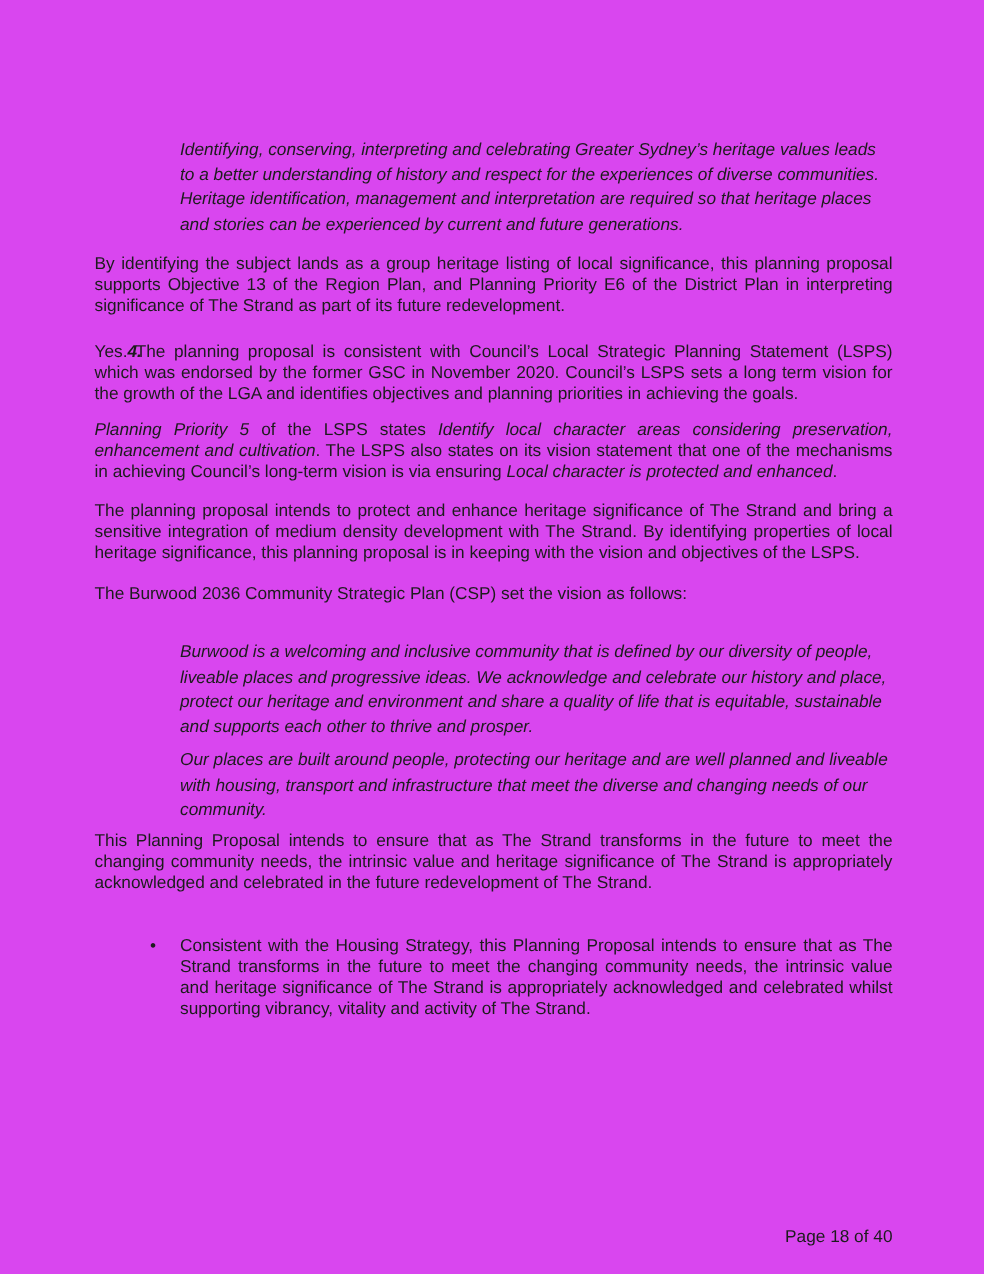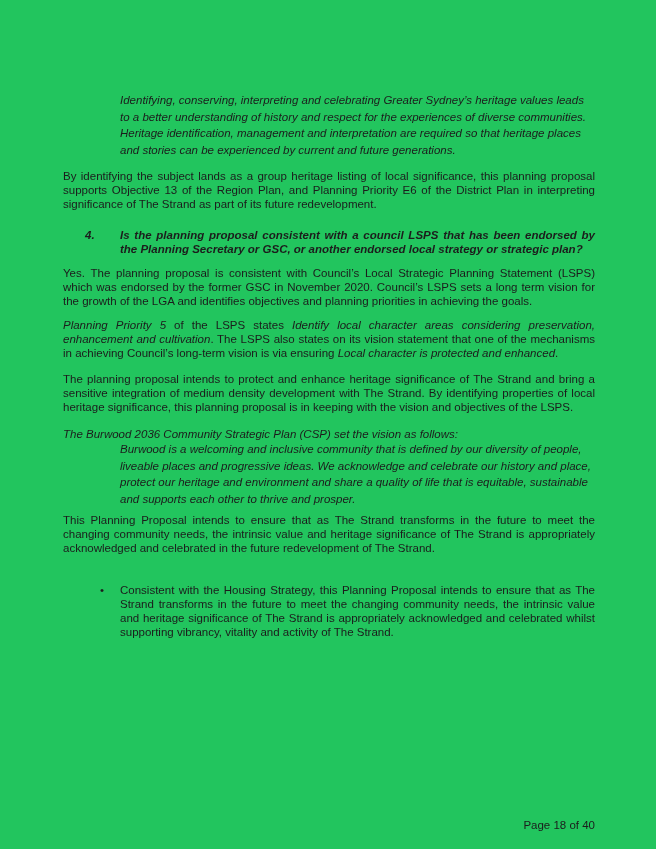--- a/index.html
+++ b/index.html
@@ -4,21 +4,21 @@
 <style>
   html, body {
     margin: 0;
     padding: 0;
     background: #ffffff;
   }
   .page {
     position: relative;
     width: 656px;
     height: 849px;
-    background: #22c55e;
+    background: #d946ef;
     font-family: "Liberation Sans", sans-serif;
     font-size: 11.5px;
     line-height: 14px;
     color: #1c1c1c;
     overflow: hidden;
   }
   .content {
     position: absolute;
     left: 63px;
     right: 61px;
@@ -61,53 +61,53 @@
     right: 61px;
     text-align: center;
   }
   
   .mb-q1 { margin-bottom: 11px; }
   .mb-p1 { margin-bottom: 17px; }
   .mb-h4 { margin-bottom: 10px; }
   .mb-yes { margin-bottom: 10px; }
   .mb-pp5 { margin-bottom: 12px; }
   .mb-int { margin-bottom: 13px; }
-  .mb-csp { margin-bottom: 0; font-style: italic; }
+  .mb-csp { margin-bottom: 24px; }
   .mb-qb { margin-bottom: 6px; font-style: italic; }
   .mb-fur { margin-bottom: 11px; }
   .mb-qp { margin-bottom: 5px; }
   .mb-ens { margin-bottom: 28px; }
   .mb-also { margin-bottom: 14px; }
 </style>
 </head>
 <body>
 
 <div class="page">
   <div class="content">
 
     <p class="quote mb-q1">Identifying, conserving, interpreting and celebrating Greater Sydney’s heritage values leads to a better understanding of history and respect for the experiences of diverse communities. Heritage identification, management and interpretation are required so that heritage places and stories can be experienced by current and future generations.</p>
 
     <p class="just mb-p1">By identifying the subject lands as a group heritage listing of local significance, this planning proposal supports Objective 13 of the Region Plan, and Planning Priority E6 of the District Plan in interpreting significance of The Strand as part of its future redevelopment.</p>
 
     <div class="q-head mb-h4">
       <span class="q-num">4.</span>
-      <span>Is the planning proposal consistent with a council LSPS that has been endorsed by the Planning Secretary or GSC, or another endorsed local strategy or strategic plan?</span>
     </div>
 
     <p class="just mb-yes">Yes. The planning proposal is consistent with Council’s Local Strategic Planning Statement (LSPS) which was endorsed by the former GSC in November 2020. Council’s LSPS sets a long term vision for the growth of the LGA and identifies objectives and planning priorities in achieving the goals.</p>
 
     <p class="just mb-pp5"><span class="it">Planning Priority 5</span><span> of the LSPS states </span><span class="it">Identify local character areas considering preservation, enhancement and cultivation</span><span>. The LSPS also states on its vision statement that one of the mechanisms in achieving Council’s long-term vision is via ensuring </span><span class="it">Local character is protected and enhanced</span><span>.</span></p>
 
     <p class="just mb-int">The planning proposal intends to protect and enhance heritage significance of The Strand and bring a sensitive integration of medium density development with The Strand. By identifying properties of local heritage significance, this planning proposal is in keeping with the vision and objectives of the LSPS.</p>
 
     <p class="just mb-csp">The Burwood 2036 Community Strategic Plan (CSP) set the vision as follows:</p>
 
     <p class="quote mb-qb">Burwood is a welcoming and inclusive community that is defined by our diversity of people, liveable places and progressive ideas. We acknowledge and celebrate our history and place, protect our heritage and environment and share a quality of life that is equitable, sustainable and supports each other to thrive and prosper.</p>
 
 
+    <p class="quote mb-qp">Our places are built around people, protecting our heritage and are well planned and liveable with housing, transport and infrastructure that meet the diverse and changing needs of our community.</p>
 
     <p class="just mb-ens">This Planning Proposal intends to ensure that as The Strand transforms in the future to meet the changing community needs, the intrinsic value and heritage significance of The Strand is appropriately acknowledged and celebrated in the future redevelopment of The Strand.</p>
 
 
     <div class="bullet-item">
       <span class="bullet-glyph">•</span>
       <span>Consistent with the Housing Strategy, this Planning Proposal intends to ensure that as The Strand transforms in the future to meet the changing community needs, the intrinsic value and heritage significance of The Strand is appropriately acknowledged and celebrated whilst supporting vibrancy, vitality and activity of The Strand.</span>
     </div>
 
   </div>

